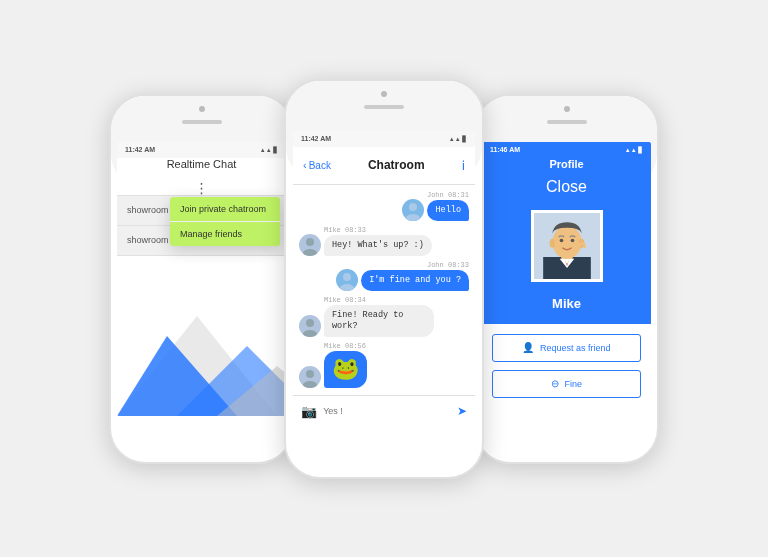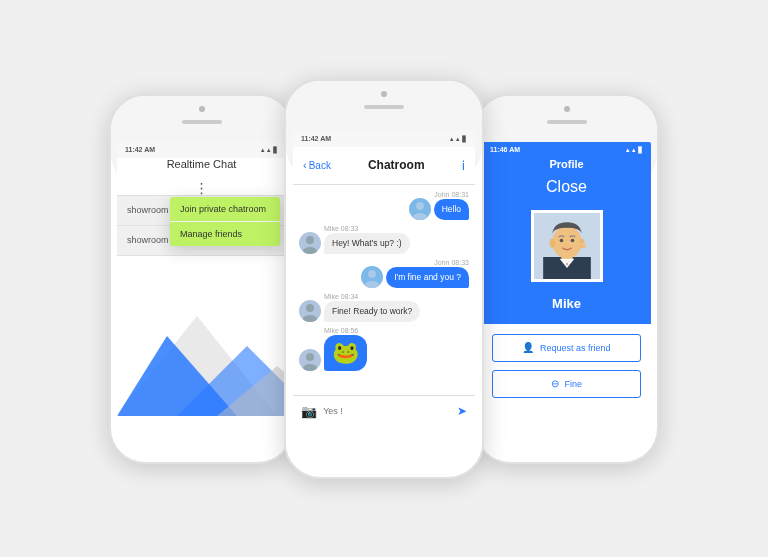--- a/index.html
+++ b/index.html
@@ -229,20 +229,21 @@
       display: flex;
       flex-direction: column;
       gap: 5px;
       background: #fff;
     }
 
     .msg-row {
       display: flex;
       align-items: flex-end;
       gap: 3px;
+      font-family: Liberation Mono, monospace;
     }
     .msg-row.right { flex-direction: row-reverse; }
 
     .avatar-small {
       width: 22px;
       height: 22px;
       border-radius: 50%;
       background: #ccc;
       overflow: hidden;
       flex-shrink: 0;

